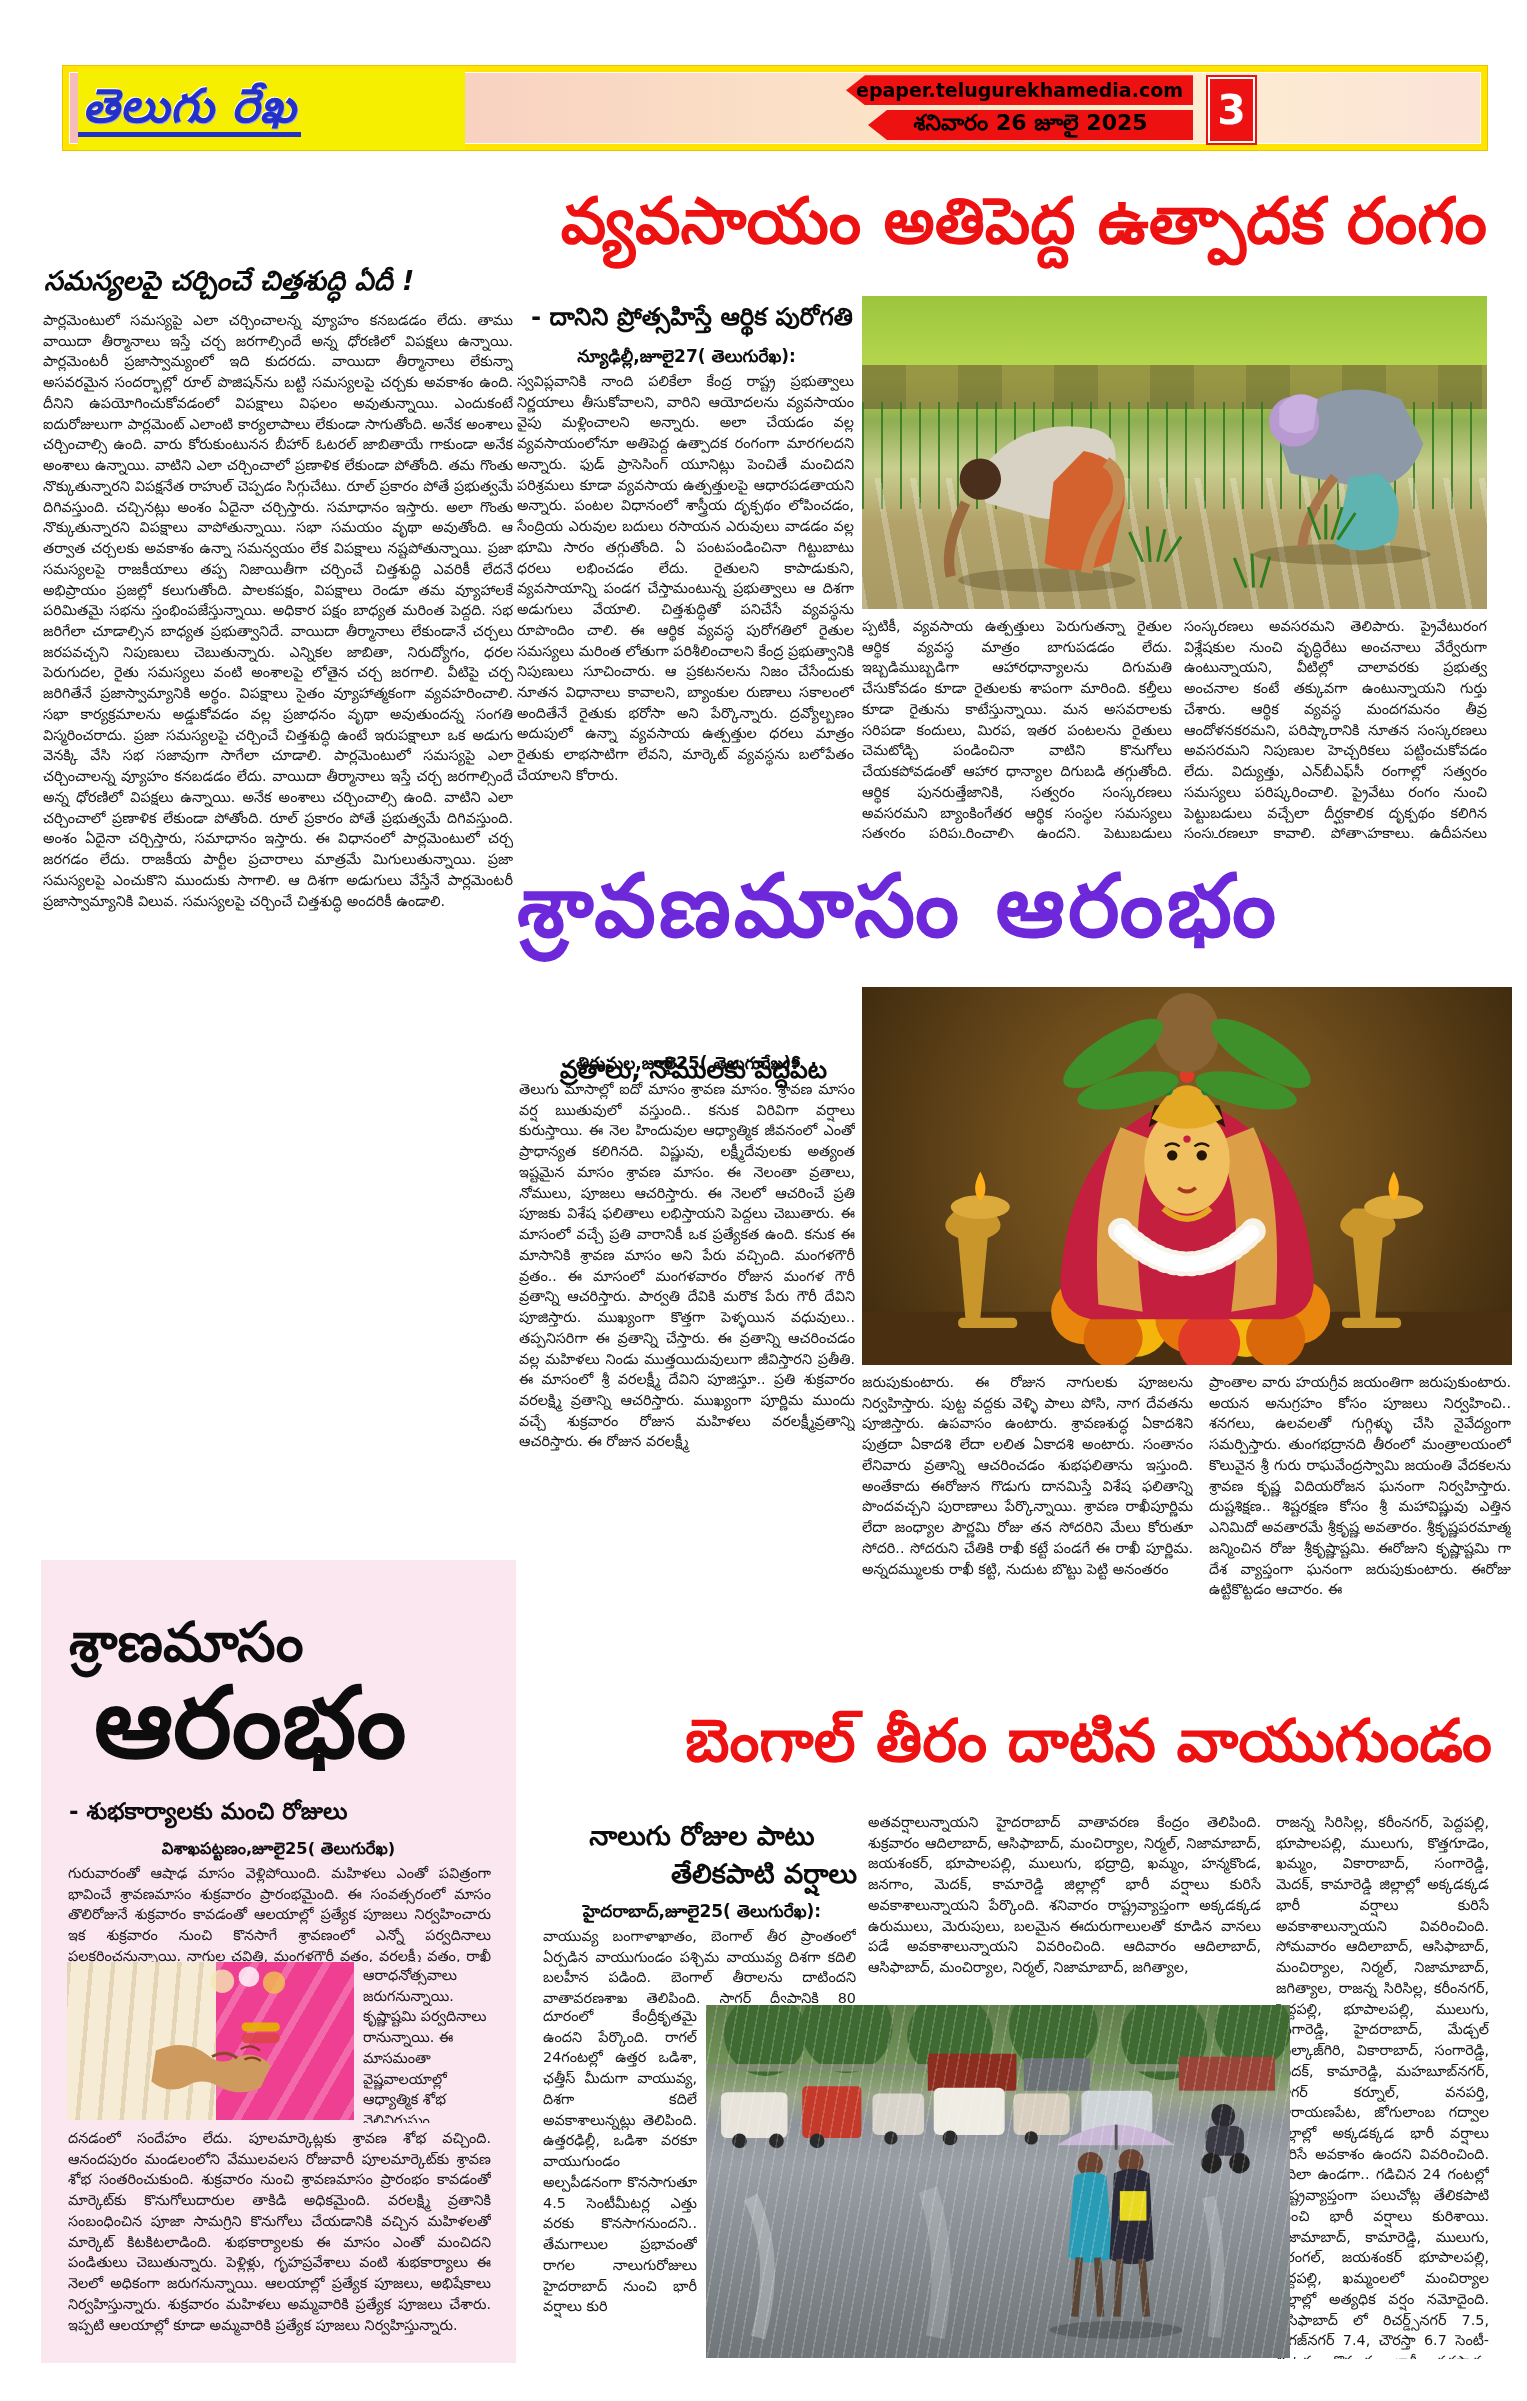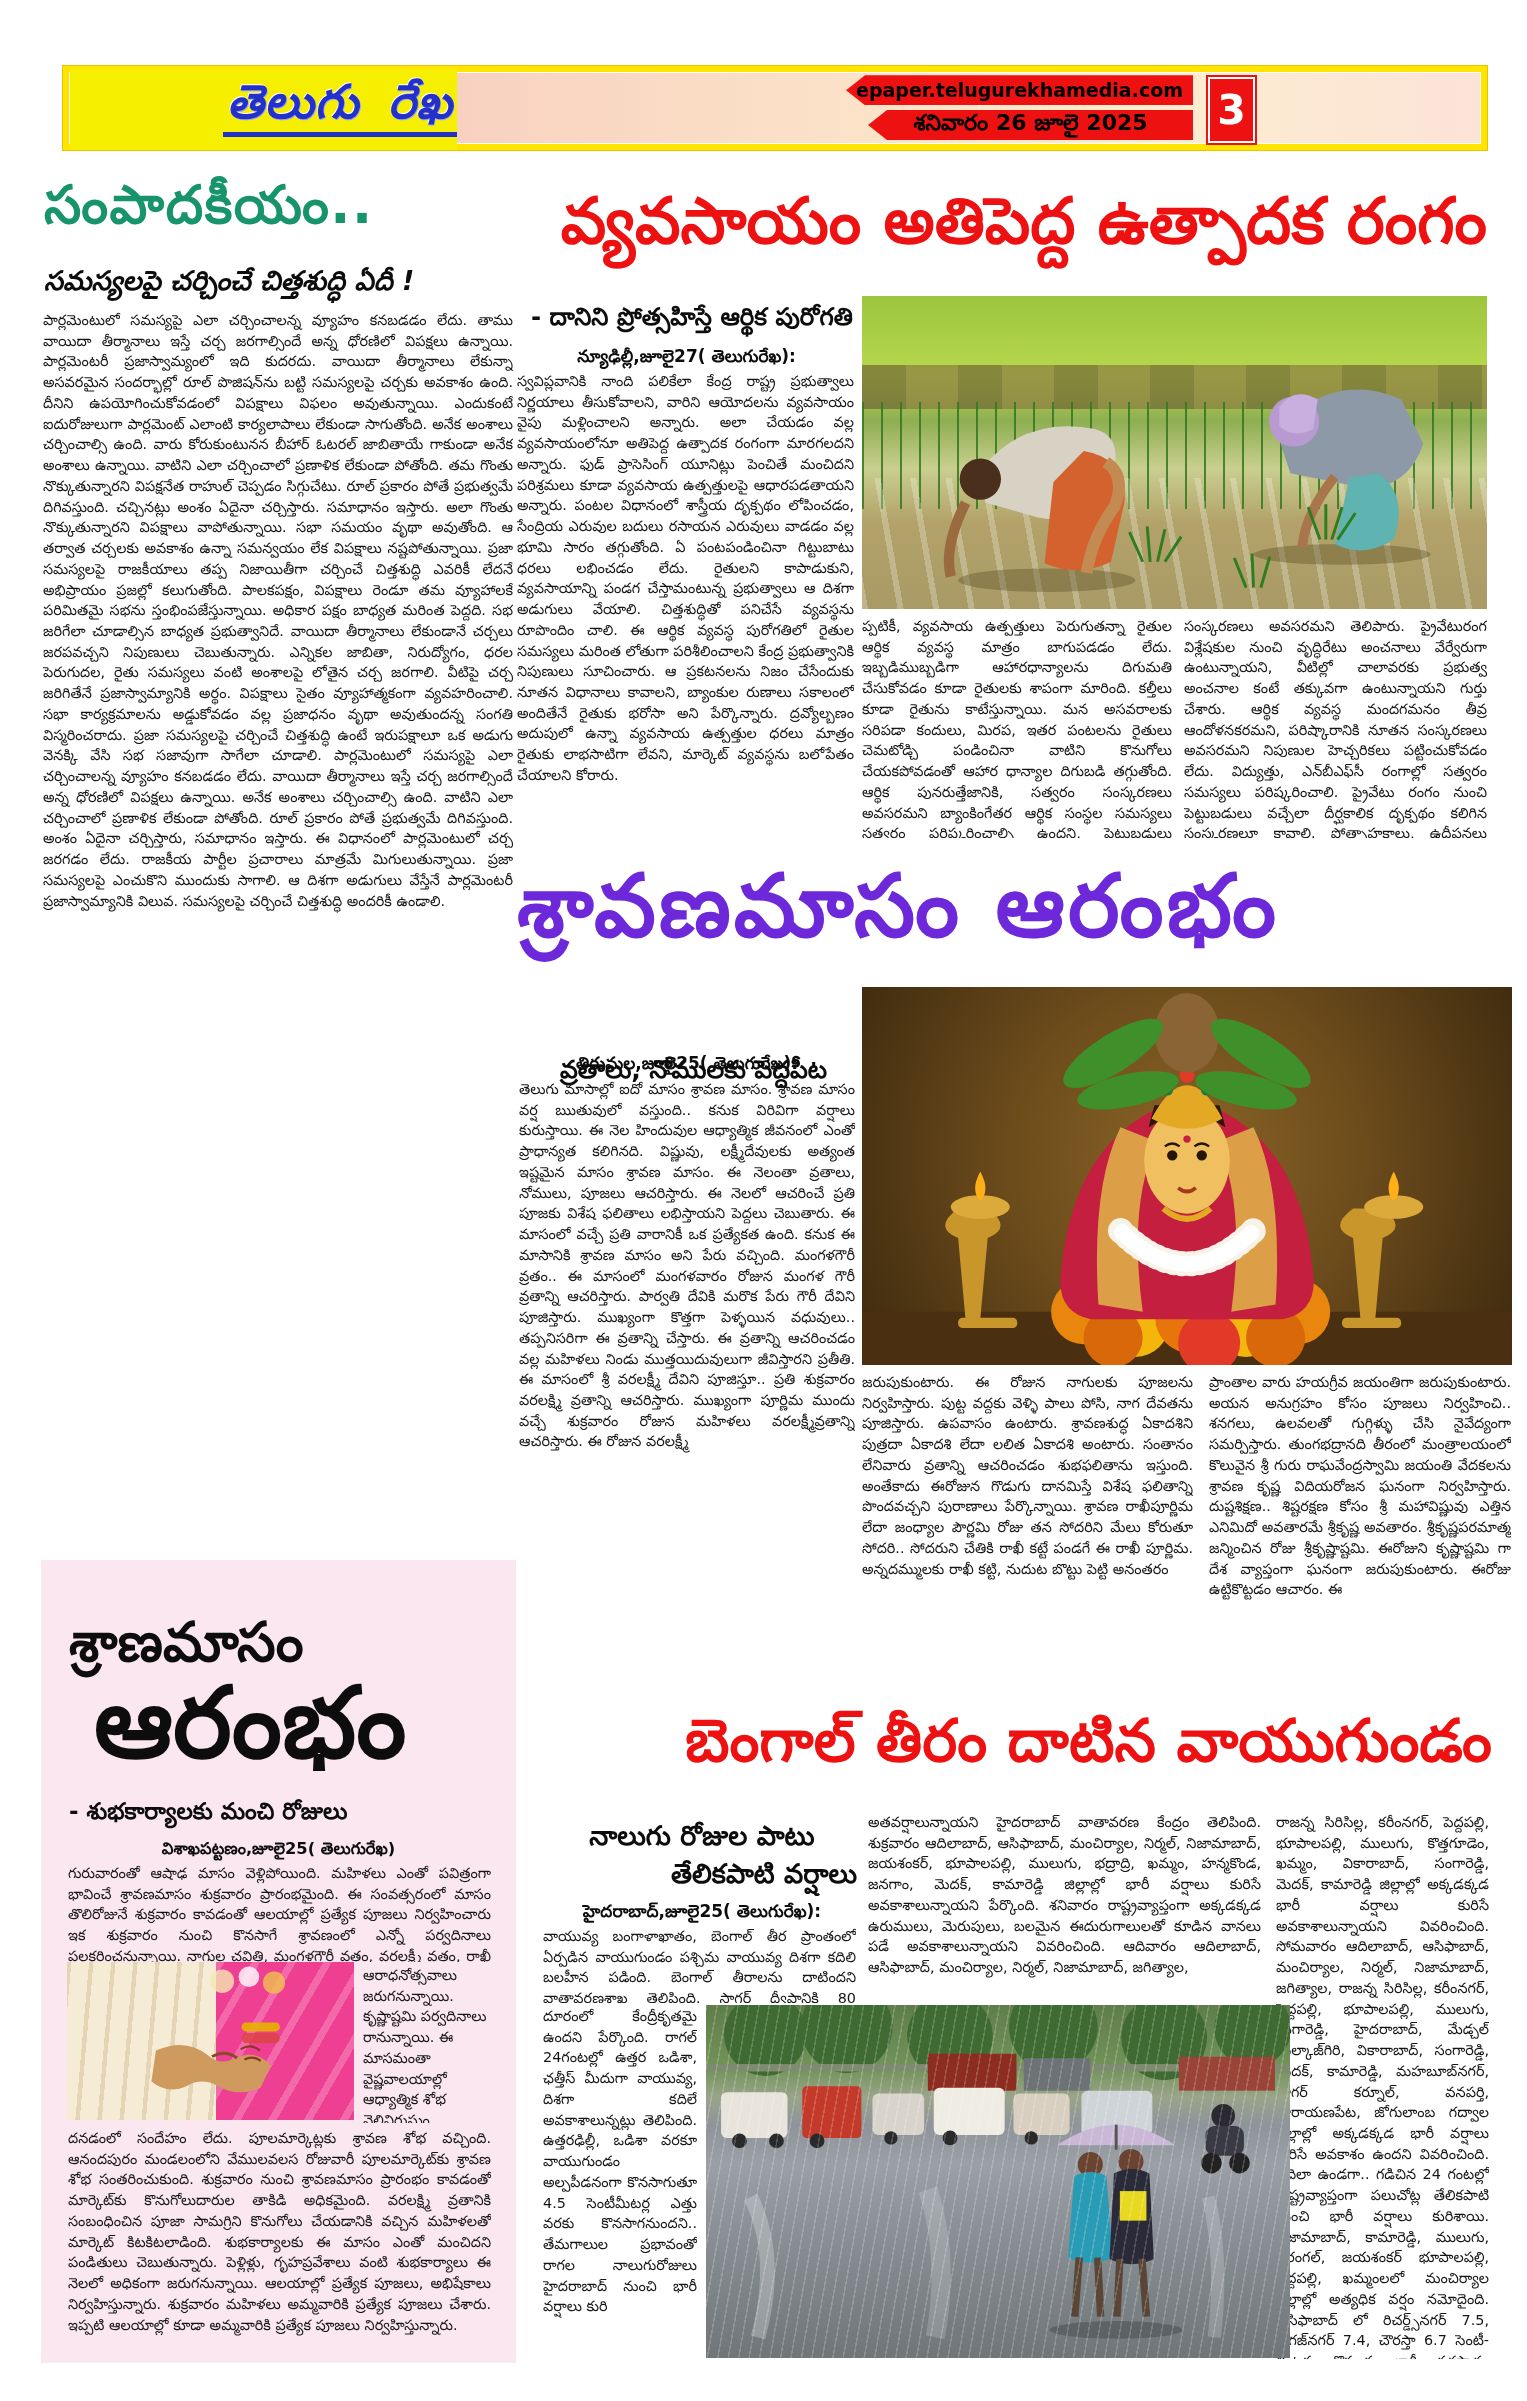--- a/index.html
+++ b/index.html
@@ -4,22 +4,22 @@
 <style>
   html,body{margin:0;padding:0;background:#ffffff;}
   #page{position:relative;width:1528px;height:2401px;background:#ffffff;overflow:hidden;
         font-family:"DejaVu Sans","Liberation Sans",sans-serif;color:#111;}
   .abs{position:absolute;}
   
   .masthead{left:62px;top:65px;width:1424px;height:84px;background:#ffe400;border:1.5px solid #e8c400;}
   .mast-band{position:absolute;left:6px;top:6px;right:6px;bottom:6px;
              background:linear-gradient(90deg,#f6bcbc 0%,#f9d6c2 35%,#fdeecd 75%,#fbe3d8 100%);
              border:1.5px solid #fff;}
-  .logo-box{position:absolute;left:0;top:-4.4px;width:387px;height:81px;background:#f6ef00;
-            display:flex;align-items:flex-end;justify-content:center;flex-direction:column;font-family:Liberation Mono, monospace;}
+  .logo-box{position:absolute;left:8px;top:-4.4px;width:387px;height:81px;background:#f6ef00;
+            display:flex;align-items:flex-start;justify-content:center;flex-direction:column;}
   .logo-text{font-size:47px;font-weight:bold;font-style:italic;color:#2431c9;
              text-shadow:0.7px 0.7px 0 #9aa4ff,-0.7px -0.7px 0 #ffffff;letter-spacing:0.7px;
              border-bottom:5.2px solid #2431c9;line-height:1.05;padding:0 4.4px 1.5px 4.4px;}
   .section-title{position:absolute;left:414px;top:4.4px;width:443px;height:64px;display:flex;align-items:center;
                  font-size:41px;font-weight:bold;color:#ee1111;text-shadow:0 0.7px 0 #fff;}
   .ribbon{position:absolute;height:30px;background:#ee1111;color:#000000;display:flex;align-items:center;
           justify-content:center;font-weight:bold;clip-path:polygon(0 50%,19px 0,100% 0,100% 100%,19px 100%);}
   .ribbon.url{left:776px;top:2.2px;width:347px;font-size:19px;}
   .ribbon.date{left:798px;top:37px;width:325px;font-size:22px;}
   .pageno{position:absolute;left:1138px;top:4.4px;width:43px;height:62px;background:#ee1111;border:2.2px solid #fff;
@@ -64,21 +64,20 @@
     <div class="mast-band">
       <div class="logo-box">
         <span class="logo-text">తెలుగు రేఖ</span>
       </div>
       <div class="ribbon url">epaper.telugurekhamedia.com</div>
       <div class="ribbon date">శనివారం 26 జూలై 2025</div>
       <div class="pageno">3</div>
     </div>
   </div>
 
-  <div class="abs ed-title" style="left:44px;top:174px;width:466px;">సంపాదకీయం..</div>
   <div class="abs ed-sub" style="left:44px;top:265px;width:466px;">సమస్యలపై చర్చించే చిత్తశుద్ధి ఏదీ !</div>
   <div class="abs col" style="left:43px;top:310px;width:470px;height:1236px;">పార్లమెంటులో సమస్యపై ఎలా చర్చించాలన్న వ్యూహం కనబడడం లేదు. తాము వాయిదా తీర్మానాలు ఇస్తే చర్చ జరగాల్సిందే అన్న ధోరణిలో విపక్షలు ఉన్నాయి. పార్లమెంటరీ ప్రజాస్వామ్యంలో ఇది కుదరదు. వాయిదా తీర్మానాలు లేకున్నా అసవరమైన సందర్భాల్లో రూల్ పొజిషన్‌ను బట్టి సమస్యలపై చర్చకు అవకాశం ఉంది. దీనిని ఉపయోగించుకోవడంలో విపక్షాలు విఫలం అవుతున్నాయి. ఎందుకంటే ఐదురోజులుగా పార్లమెంట్ ఎలాంటి కార్యలాపాలు లేకుండా సాగుతోంది. అనేక అంశాలు చర్చించాల్సి ఉంది. వారు కోరుకుంటునన బీహార్ ఓటరల్ జాబితాయే గాకుండా అనేక అంశాలు ఉన్నాయి. వాటిని ఎలా చర్చించాలో ప్రణాళిక లేకుండా పోతోంది. తమ గొంతు నొక్కుతున్నారని విపక్షనేత రాహుల్ చెప్పడం సిగ్గుచేటు. రూల్ ప్రకారం పోతే ప్రభుత్వమే దిగివస్తుంది. చచ్చినట్లు అంశం ఏదైనా చర్చిస్తారు. సమాధానం ఇస్తారు. అలా గొంతు నొక్కుతున్నారని విపక్షాలు వాపోతున్నాయి. సభా సమయం వృథా అవుతోంది. ఆ తర్వాత చర్చలకు అవకాశం ఉన్నా సమన్వయం లేక విపక్షాలు నష్టపోతున్నాయి. ప్రజా సమస్యలపై రాజకీయాలు తప్ప నిజాయితీగా చర్చించే చిత్తశుద్ధి ఎవరికీ లేదనే అభిప్రాయం ప్రజల్లో కలుగుతోంది. పాలకపక్షం, విపక్షాలు రెండూ తమ వ్యూహాలకే పరిమితమై సభను స్తంభింపజేస్తున్నాయి. అధికార పక్షం బాధ్యత మరింత పెద్దది. సభ జరిగేలా చూడాల్సిన బాధ్యత ప్రభుత్వానిదే. వాయిదా తీర్మానాలు లేకుండానే చర్చలు జరపవచ్చని నిపుణులు చెబుతున్నారు. ఎన్నికల జాబితా, నిరుద్యోగం, ధరల పెరుగుదల, రైతు సమస్యలు వంటి అంశాలపై లోతైన చర్చ జరగాలి. వీటిపై చర్చ జరిగితేనే ప్రజాస్వామ్యానికి అర్థం. విపక్షాలు సైతం వ్యూహాత్మకంగా వ్యవహరించాలి. సభా కార్యక్రమాలను అడ్డుకోవడం వల్ల ప్రజాధనం వృథా అవుతుందన్న సంగతి విస్మరించరాదు. ప్రజా సమస్యలపై చర్చించే చిత్తశుద్ధి ఉంటే ఇరుపక్షాలూ ఒక అడుగు వెనక్కి వేసి సభ సజావుగా సాగేలా చూడాలి. పార్లమెంటులో సమస్యపై ఎలా చర్చించాలన్న వ్యూహం కనబడడం లేదు. వాయిదా తీర్మానాలు ఇస్తే చర్చ జరగాల్సిందే అన్న ధోరణిలో విపక్షలు ఉన్నాయి. అనేక అంశాలు చర్చించాల్సి ఉంది. వాటిని ఎలా చర్చించాలో ప్రణాళిక లేకుండా పోతోంది. రూల్ ప్రకారం పోతే ప్రభుత్వమే దిగివస్తుంది. అంశం ఏదైనా చర్చిస్తారు, సమాధానం ఇస్తారు. ఈ విధానంలో పార్లమెంటులో చర్చ జరగడం లేదు. రాజకీయ పార్టీల ప్రచారాలు మాత్రమే మిగులుతున్నాయి. ప్రజా సమస్యలపై ఎంచుకొని ముందుకు సాగాలి. ఆ దిశగా అడుగులు వేస్తేనే పార్లమెంటరీ ప్రజాస్వామ్యానికి విలువ. సమస్యలపై చర్చించే చిత్తశుద్ధి అందరికీ ఉండాలి.</div>
 
   <div class="abs headline-red" style="left:517px;top:186px;width:970px;font-size:64px;line-height:1.1;">వ్యవసాయం అతిపెద్ద ఉత్పాదక రంగం</div>
   <div class="abs subhead" style="left:531px;top:302px;width:325px;font-size:24.4px;">- దానిని ప్రోత్సహిస్తే ఆర్థిక పురోగతి</div>
   <div class="abs dateline" style="left:517px;top:346px;width:339px;">న్యూఢిల్లీ,జూలై27( తెలుగురేఖ):</div>
   <div class="abs col" style="left:517px;top:371px;width:337px;height:466px;">స్వవిప్లవానికి నాంది పలికేలా కేంద్ర రాష్ట్ర ప్రభుత్వాలు నిర్ణయాలు తీసుకోవాలని, వారిని ఆయోదలను వ్యవసాయం వైపు మళ్లించాలని అన్నారు. అలా చేయడం వల్ల వ్యవసాయంలోనూ అతిపెద్ద ఉత్పాదక రంగంగా మారగలదని అన్నారు. ఫుడ్ ప్రాసెసింగ్ యూనిట్లు పెంచితే మంచిదని పరిశ్రమలు కూడా వ్యవసాయ ఉత్పత్తులపై ఆధారపడతాయని అన్నారు. పంటల విధానంలో శాస్త్రీయ దృక్పథం లోపించడం, సేంద్రియ ఎరువుల బదులు రసాయన ఎరువులు వాడడం వల్ల భూమి సారం తగ్గుతోంది. ఏ పంటపండించినా గిట్టుబాటు ధరలు లభించడం లేదు. రైతులని కాపాడుకుని, వ్యవసాయాన్ని పండగ చేస్తామంటున్న ప్రభుత్వాలు ఆ దిశగా అడుగులు వేయాలి. చిత్తశుద్ధితో పనిచేసే వ్యవస్థను రూపొందిం చాలి. ఈ ఆర్థిక వ్యవస్థ పురోగతిలో రైతుల సమస్యలు మరింత లోతుగా పరిశీలించాలని కేంద్ర ప్రభుత్వానికి నిపుణులు సూచించారు. ఆ ప్రకటనలను నిజం చేసేందుకు నూతన విధానాలు కావాలని, బ్యాంకుల రుణాలు సకాలంలో అందితేనే రైతుకు భరోసా అని పేర్కొన్నారు. ద్రవ్యోల్బణం అదుపులో ఉన్నా వ్యవసాయ ఉత్పత్తుల ధరలు మాత్రం రైతుకు లాభసాటిగా లేవని, మార్కెట్ వ్యవస్థను బలోపేతం చేయాలని కోరారు.</div>
 
   <div class="abs photo paddy">
     <div class="mud"></div>

